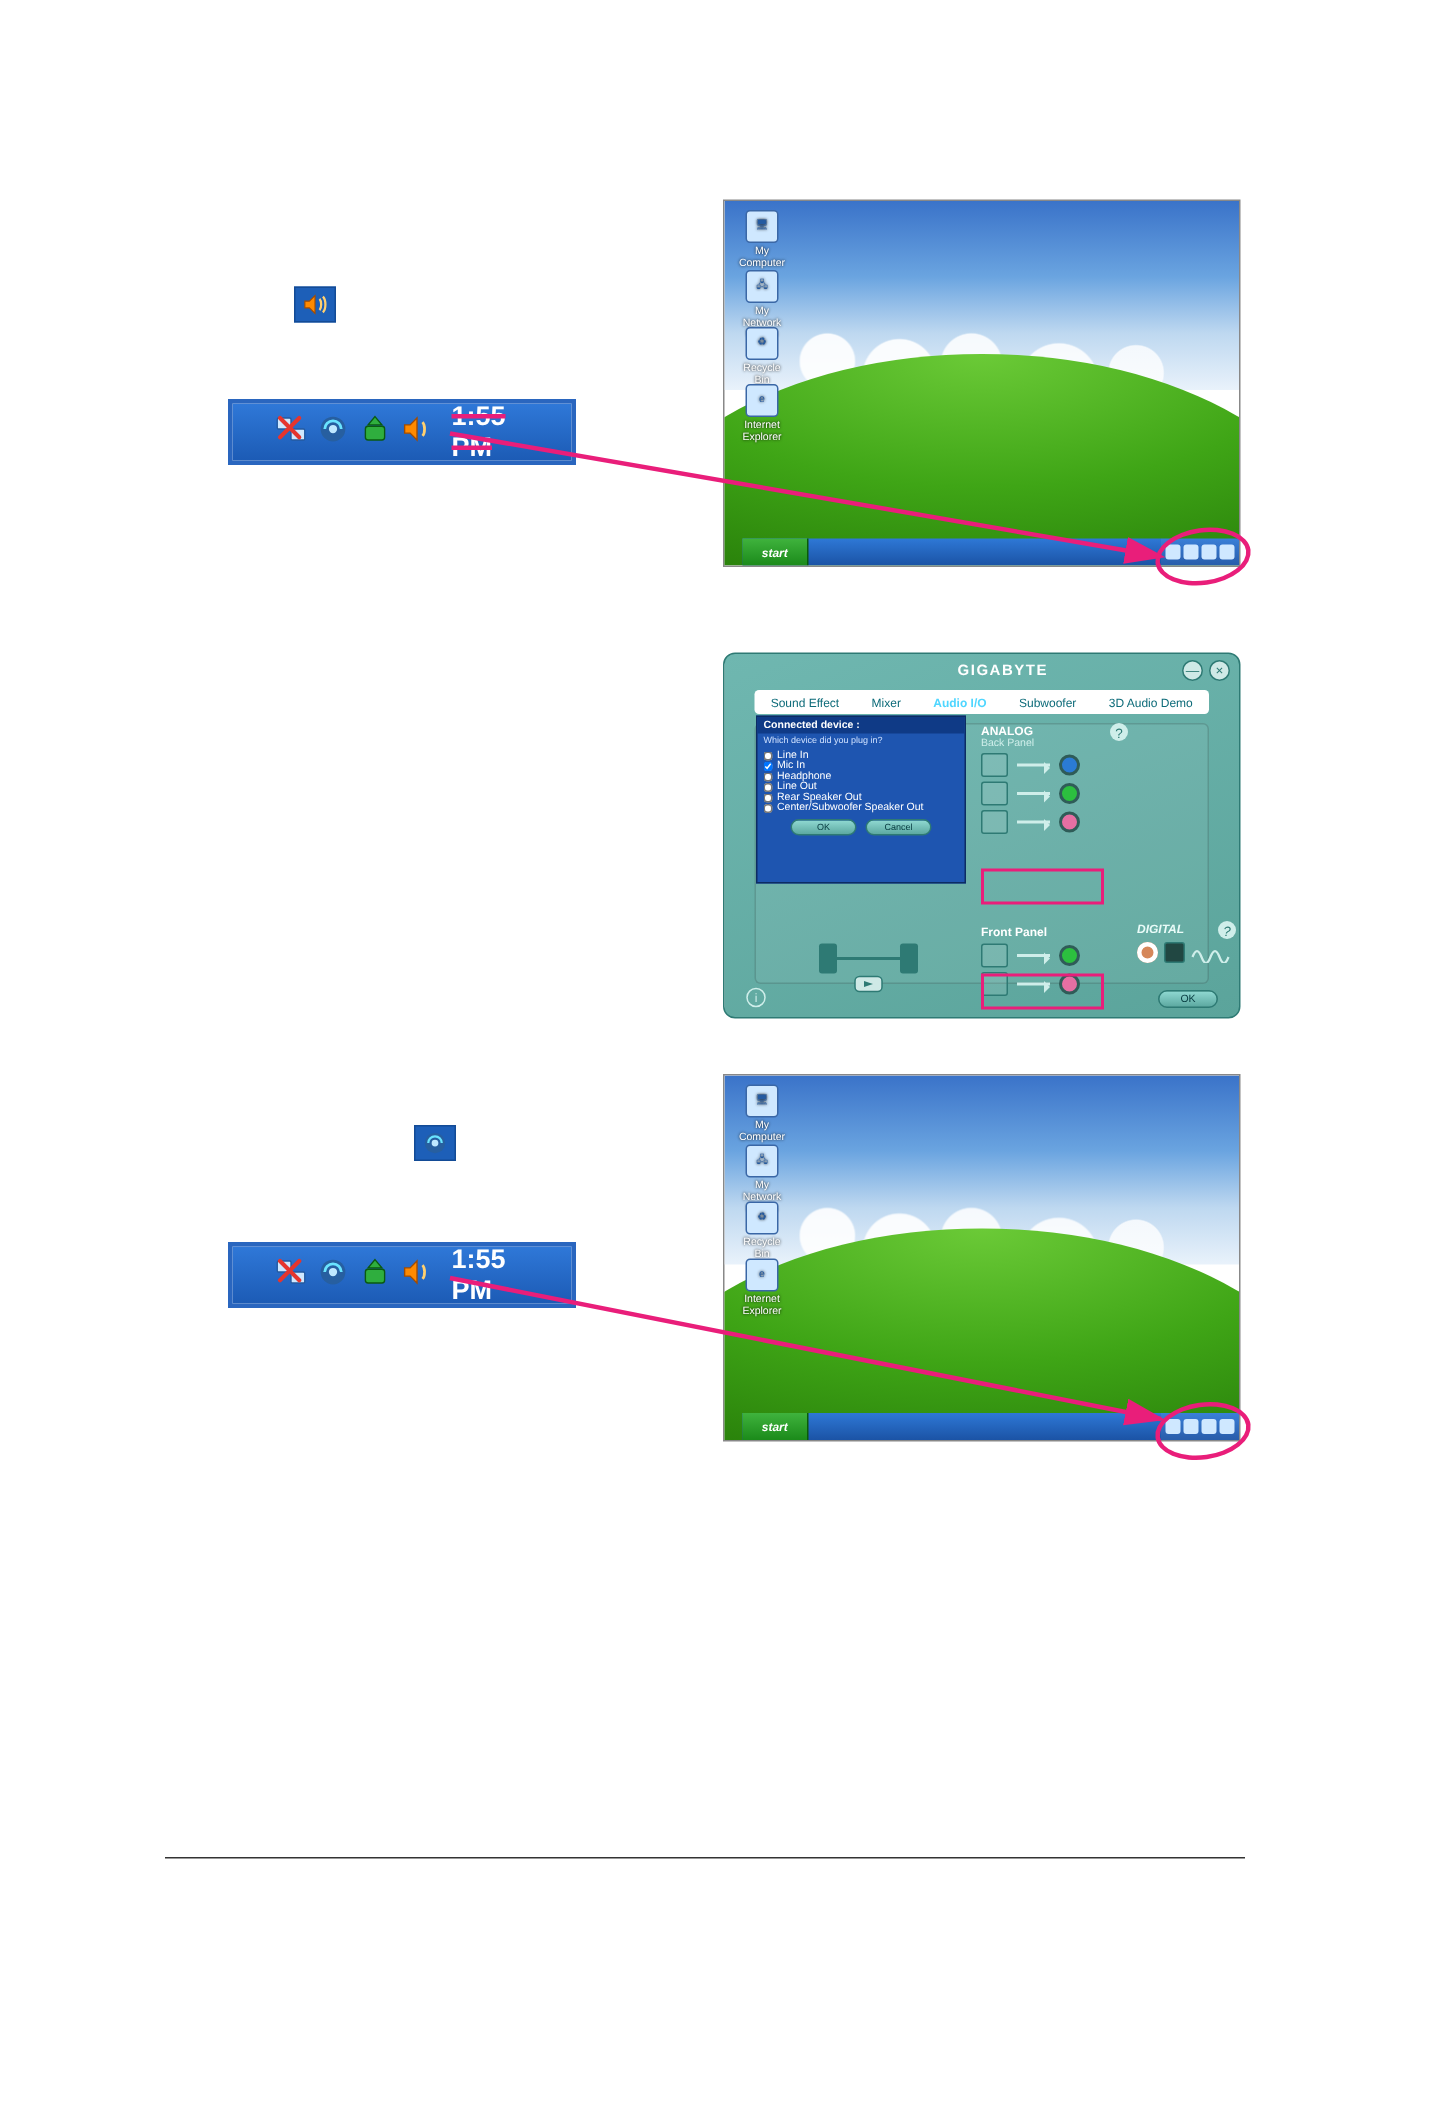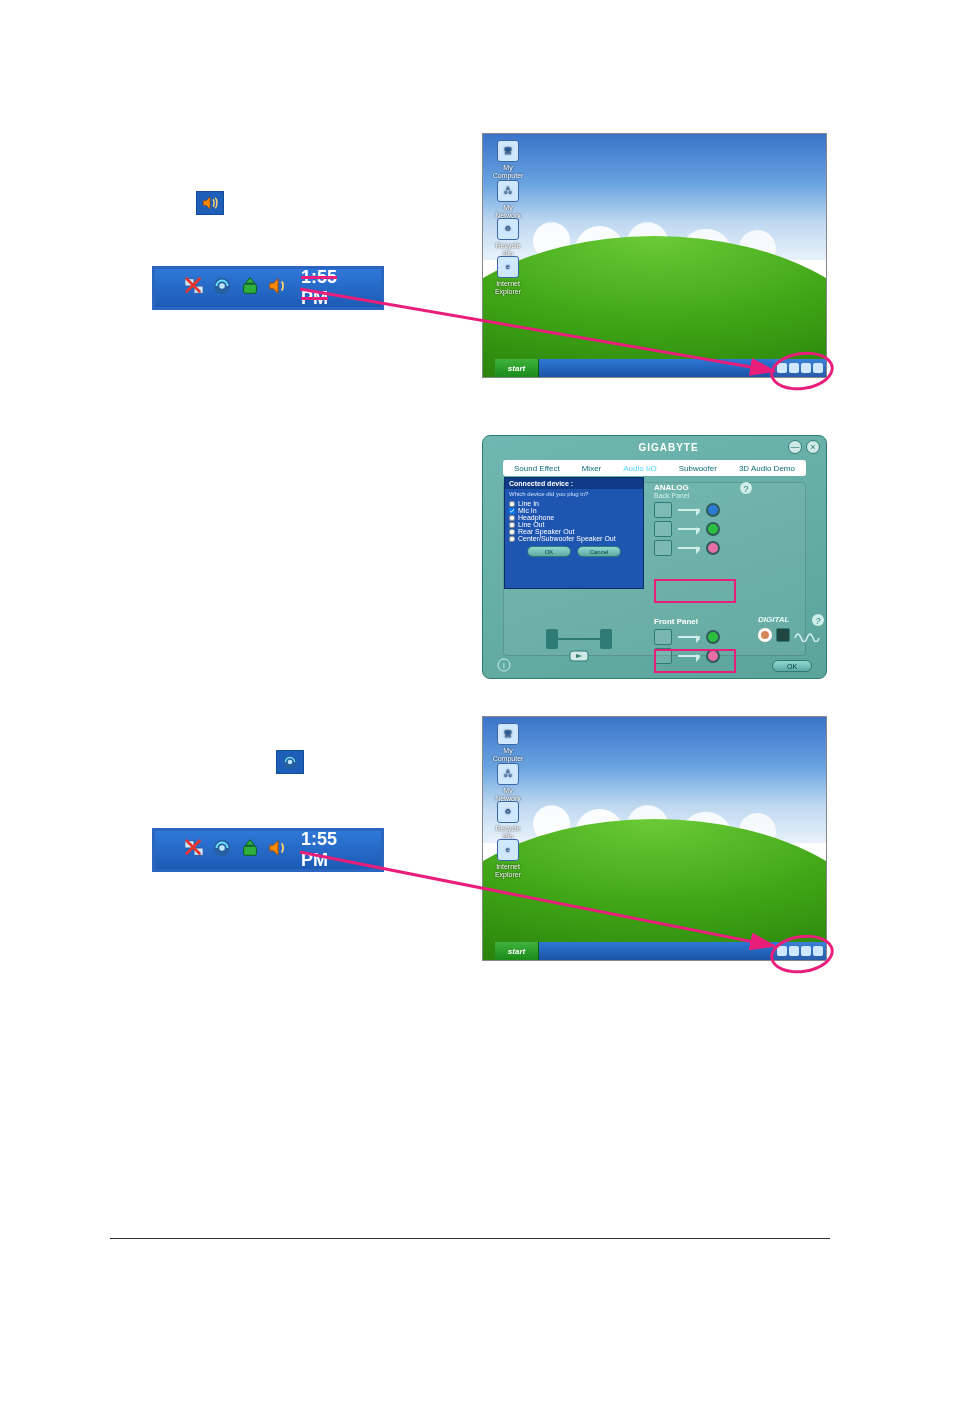--- a/index.html
+++ b/index.html
@@ -88,21 +88,21 @@
   .ap-title { position:absolute; top:6px; left:0; right:0; text-align:center;
     font-weight:700; font-size:10px; color:#fff; letter-spacing:1px;padding-left:28px; }
   .ap-close { position:absolute; top:4px; right:6px; display:flex; gap:4px; }
   .ap-close .wb { width:14px; height:14px; border-radius:50%; background:#cfe9e6;
     border:1px solid #2e7a74; display:flex; align-items:center; justify-content:center;
     font-size:9px; color:#2e7a74; }
   .ap-tabs { position:absolute; top:24px; left:20px; right:20px; background:#fff;
     border-radius:3px; display:flex; justify-content:space-around; align-items:center;
     height:16px; font-size:8px; color:#0d6b79; }
   .ap-tabs .t { cursor:default; }
-  .ap-tabs .sel { color:#4fd6ff; font-weight:400; }
+  .ap-tabs .sel { color:#4fd6ff; font-weight:700; }
 
   .ap-body { position:absolute; top:46px; left:20px; right:20px; bottom:22px;
     background: rgba(255,255,255,.06); border:1px solid rgba(0,0,0,.15);
     border-radius:4px; }
 
   
   .dev-dialog { position:absolute; left:0; top:-6px; width:140px; height:112px;
     background:#1e55b0; color:#fff; font-size:7px; padding:4px 4px 0 4px;
     border:1px solid #0c2c63; }
   .dev-dialog .hd { background:#0f3a86; margin:-4px -4px 2px -4px; padding:2px 4px;

